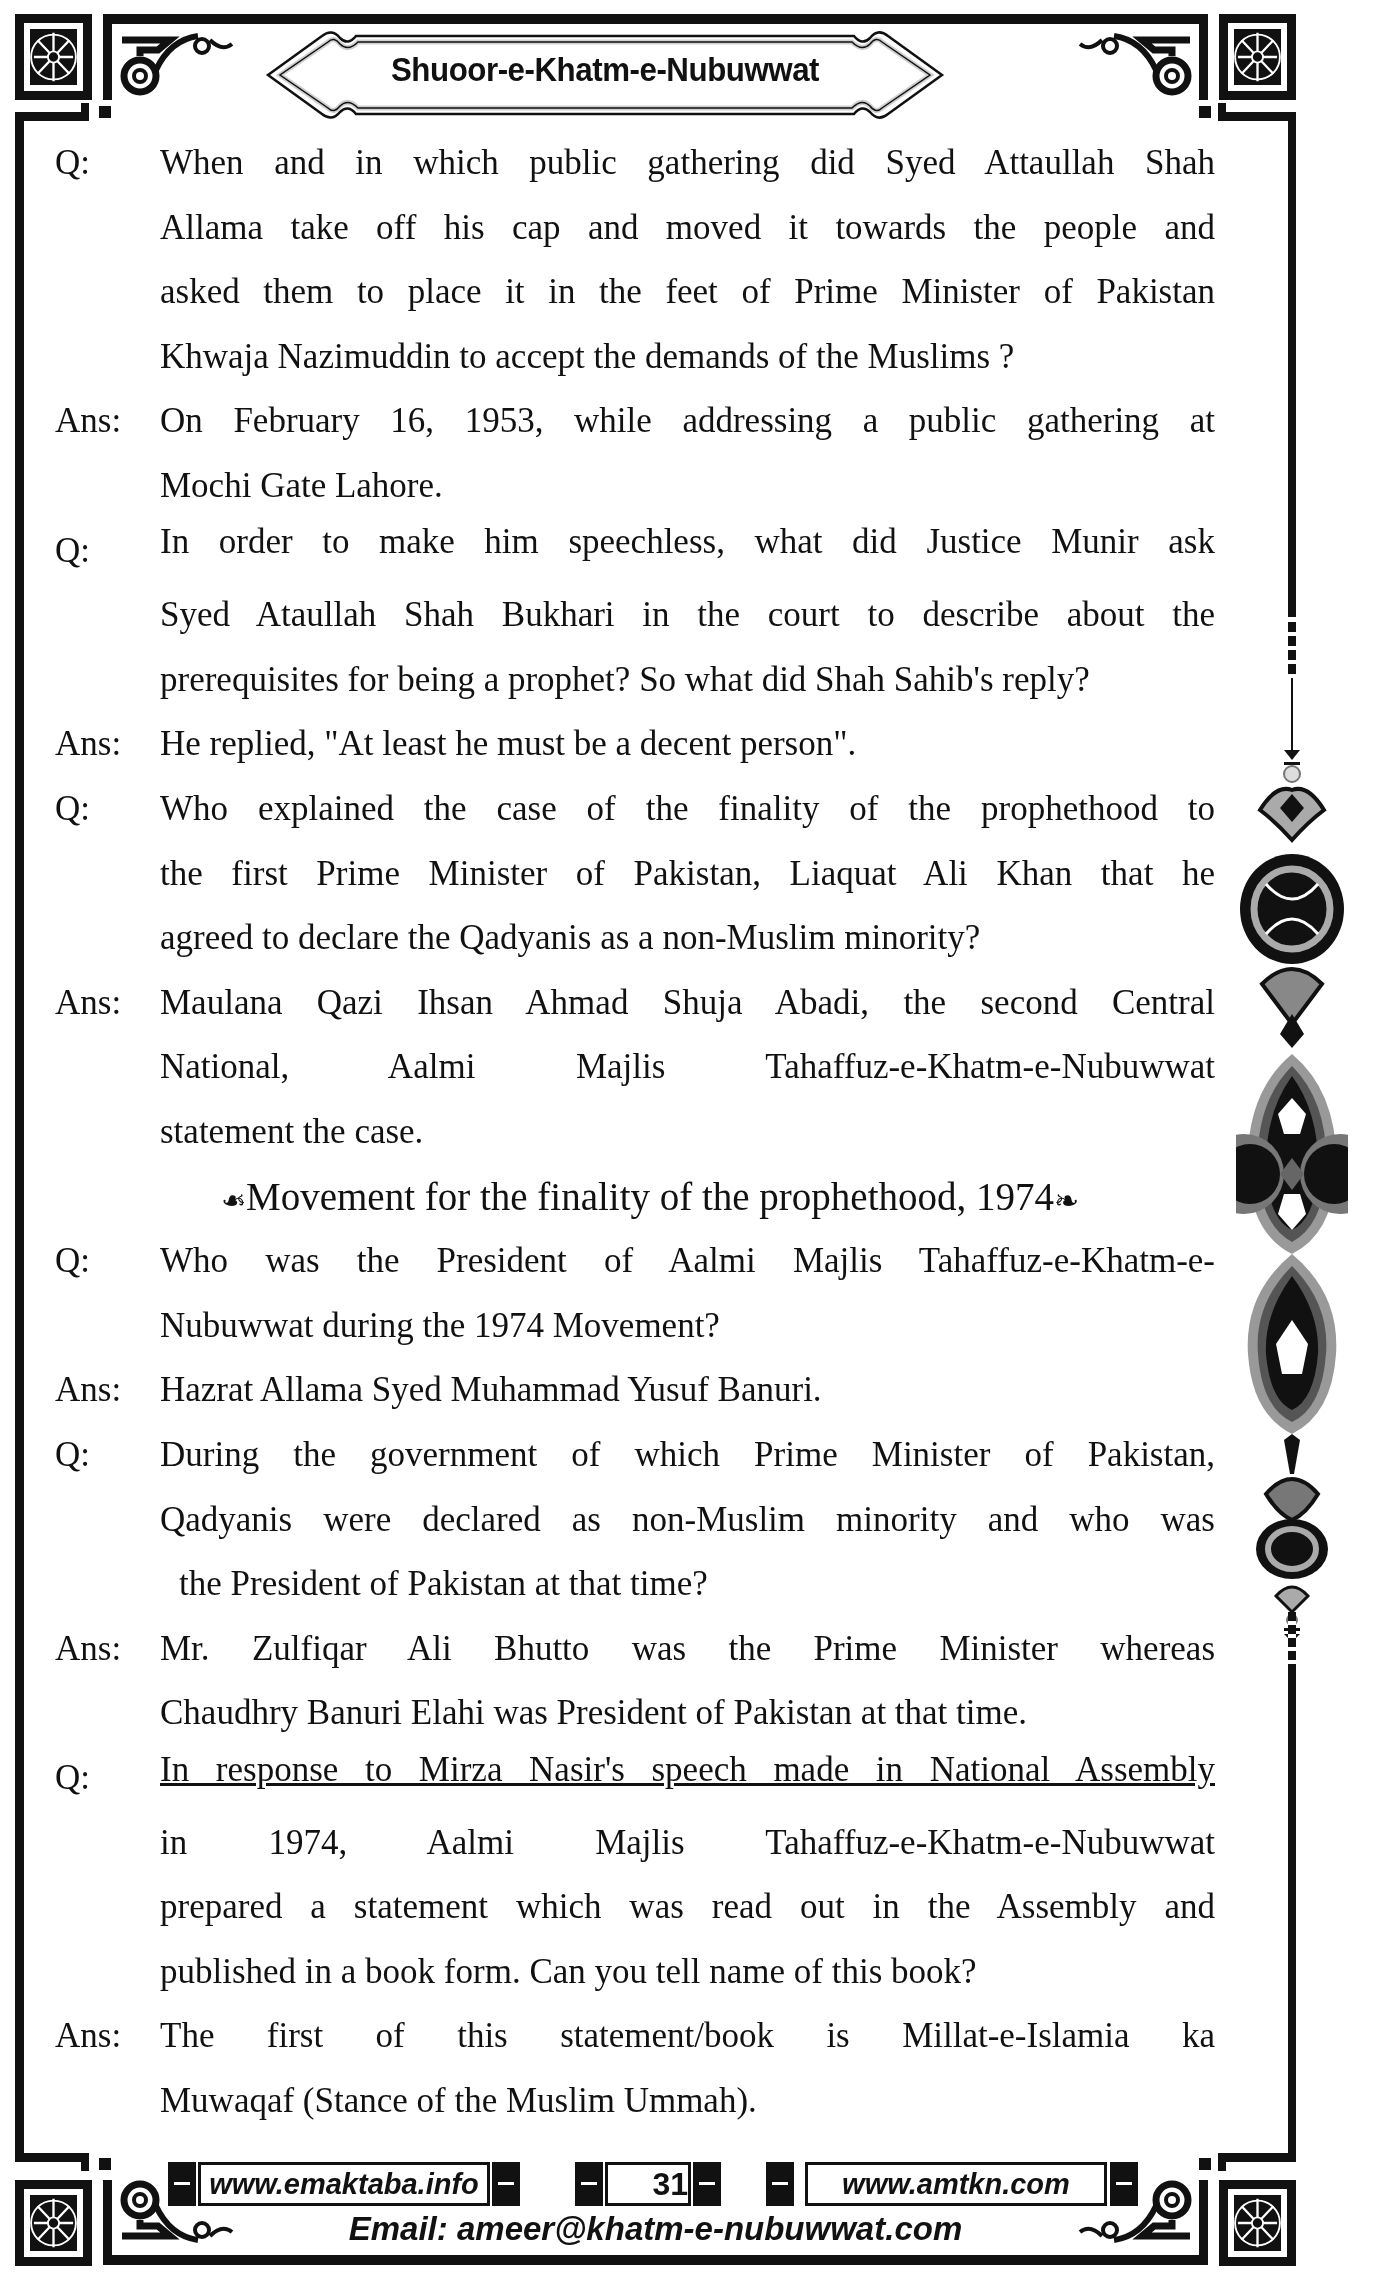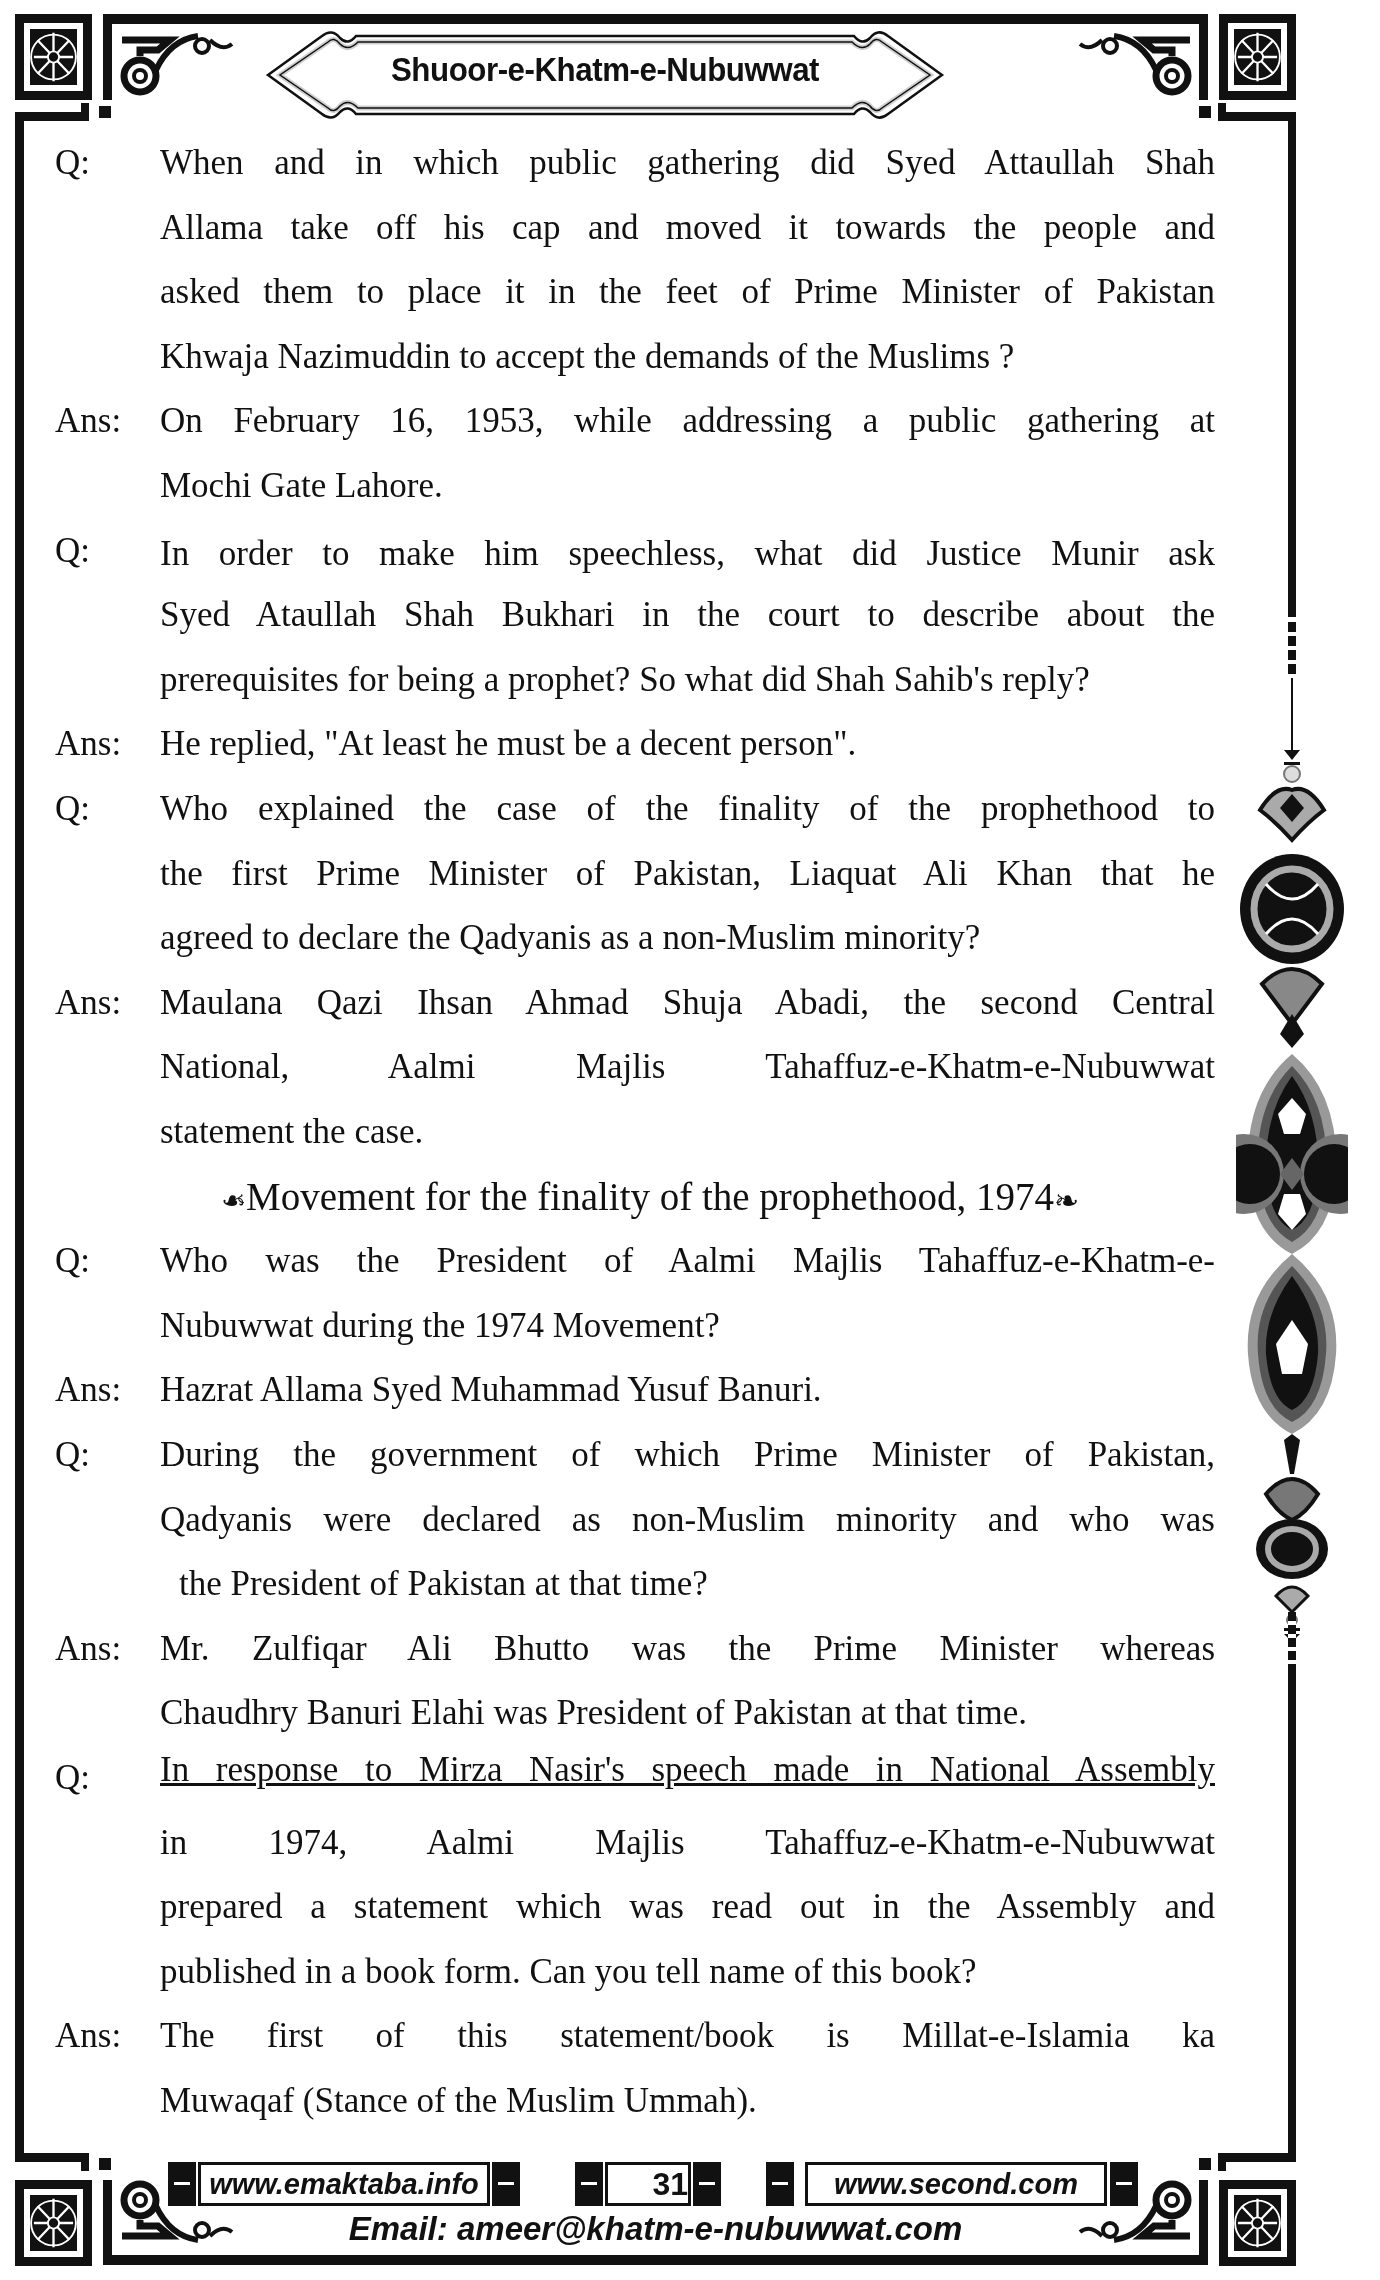--- a/index.html
+++ b/index.html
@@ -238,21 +238,21 @@
       <div class="line body-line" style="top: 262.2px;">asked them to place it in the feet of Prime Minister of Pakistan</div>
       <div class="line body-line last" style="top: 326.8px;">Khwaja Nazimuddin to accept the demands of the Muslims ?</div>
     </div>
     <div>
       <div class="line label" style="top: 391.4px;">Ans:</div>
       <div class="line body-line" style="top: 391.4px;">On February 16, 1953, while addressing a public gathering at</div>
       <div class="line body-line last" style="top: 456px;">Mochi Gate Lahore.</div>
     </div>
     <div>
       <div class="line label" style="top: 520.6px;">Q:</div>
-      <div class="line body-line" style="top: 524px;">In order to make him speechless, what did Justice Munir ask</div>
+      <div class="line body-line" style="top: 512px;">In order to make him speechless, what did Justice Munir ask</div>
       <div class="line body-line" style="top: 585.2px;">Syed Ataullah Shah Bukhari in the court to describe about the</div>
       <div class="line body-line last" style="top: 649.8px;">prerequisites for being a prophet? So what did Shah Sahib's reply?</div>
     </div>
     <div>
       <div class="line label" style="top: 714.4px;">Ans:</div>
       <div class="line body-line last" style="top: 714.4px;">He replied, "At least he must be a decent person".</div>
     </div>
     <div>
       <div class="line label" style="top: 779px;">Q:</div>
       <div class="line body-line" style="top: 779px;">Who explained the case of the finality of the prophethood to</div>
@@ -303,17 +303,17 @@
 <div>
   <div class="ftile" style="left:168px;"></div>
   <div class="fbox" style="left:198px; width:292px;">www.emaktaba.info</div>
   <div class="ftile" style="left:492px;"></div>
 
   <div class="ftile" style="left:575px;"></div>
   <div class="fbox page" style="left:605px; width:86px;">31</div>
   <div class="ftile" style="left:693px;"></div>
 
   <div class="ftile" style="left:766px;"></div>
-  <div class="fbox" style="left:805px; width:302px;">www.second.com</div>
+  <div class="fbox" style="left:805px; width:302px;">www.amtkn.com</div>
   <div class="ftile" style="left:1110px;"></div>
 
   <div class="email">Email: ameer@khatm-e-nubuwwat.com</div>
 </div>
 
 </body></html>

